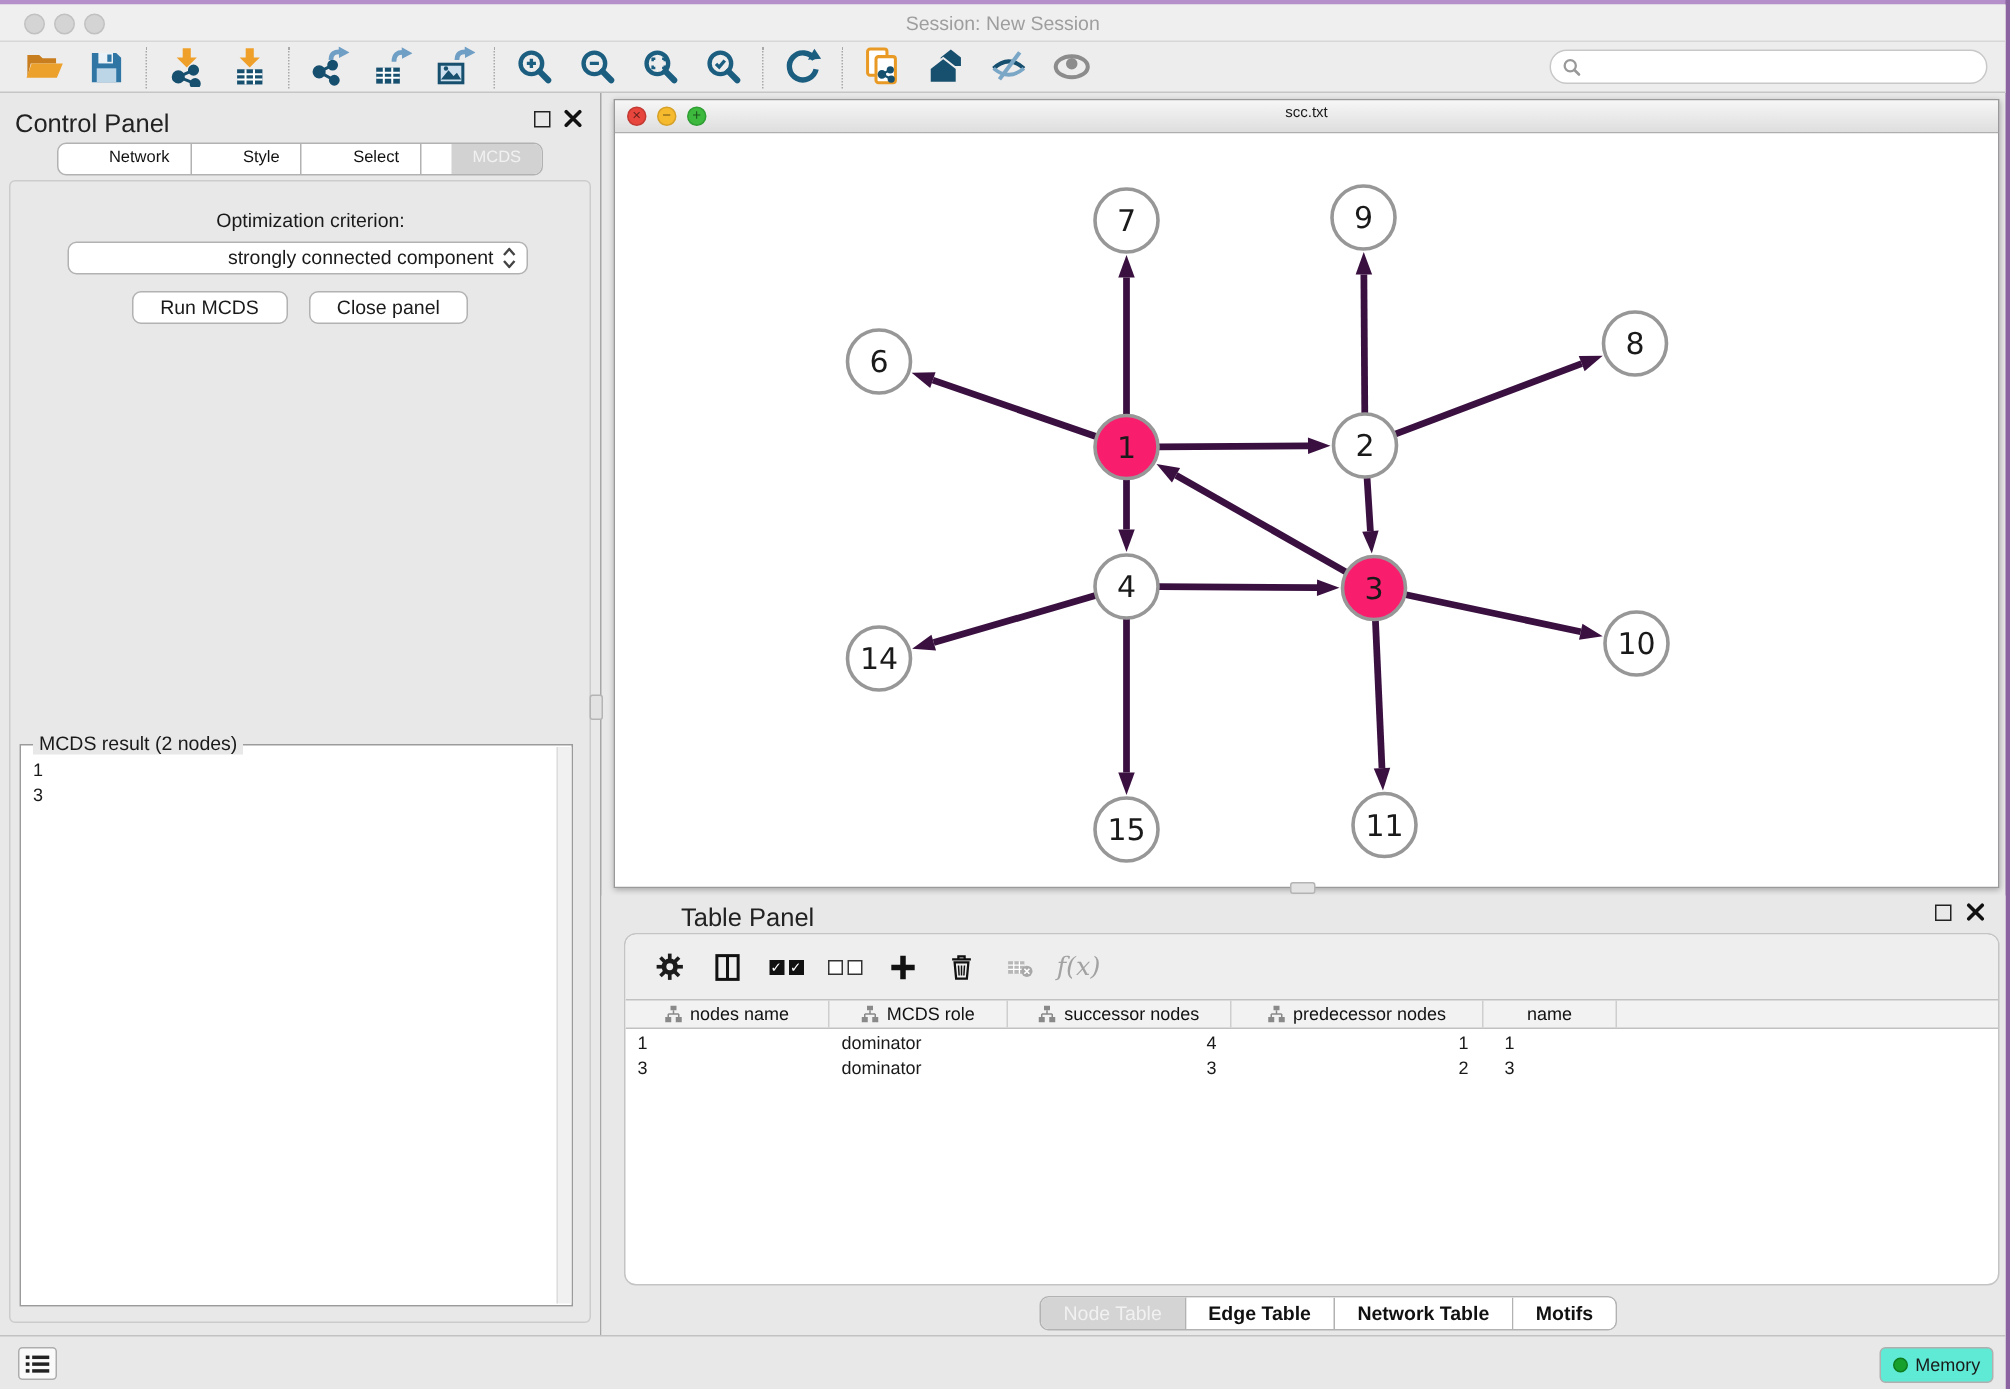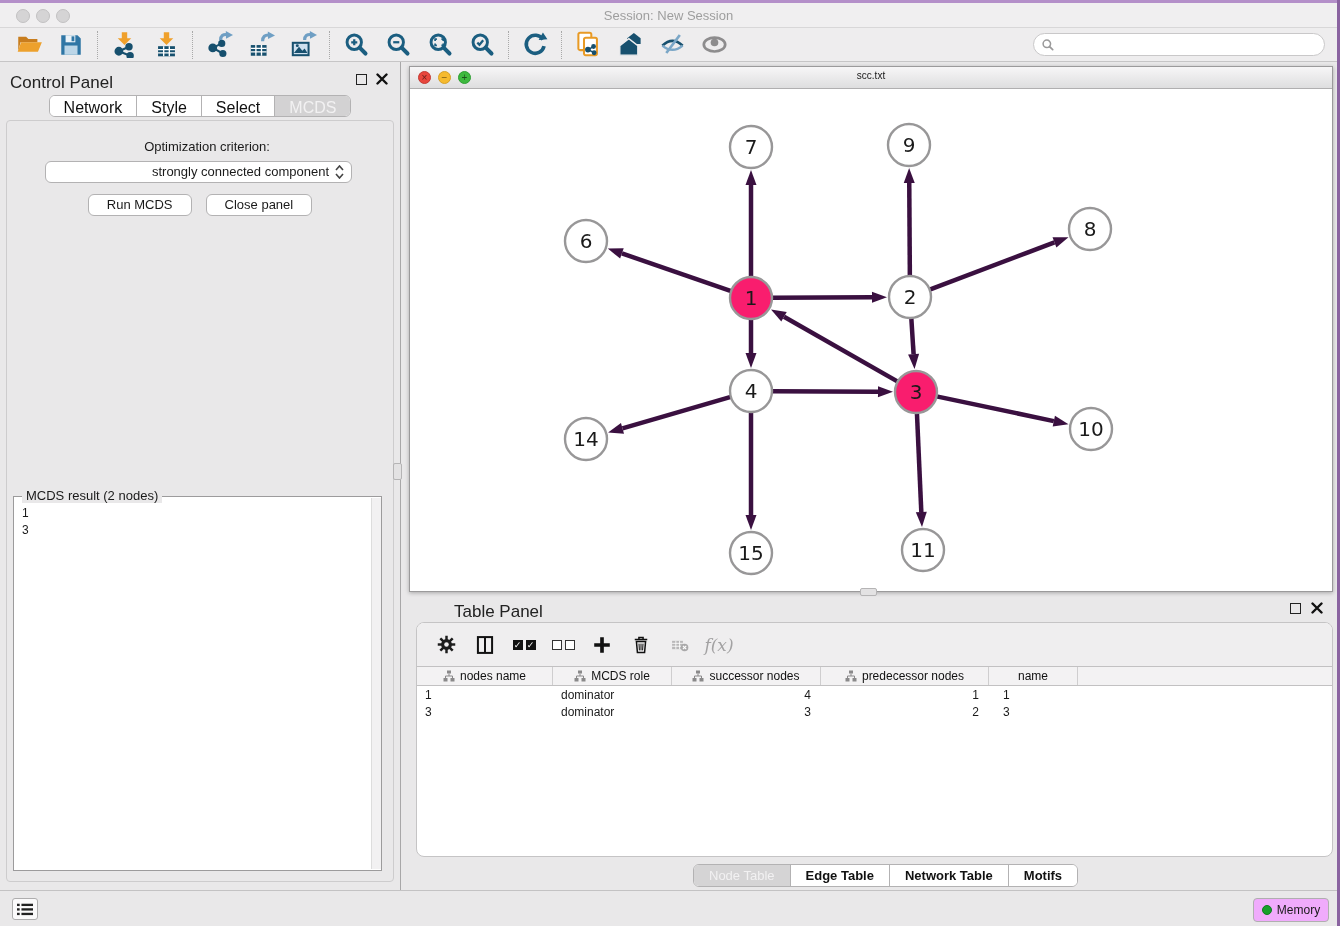--- a/index.html
+++ b/index.html
@@ -24,21 +24,21 @@
 
   
   .control-panel { position:absolute; left:0; top:62px; width:400px; height:828px; background:#e9e8e9; }
   .cp-header { position:relative; height:32px; }
   .panel-title { font-size:17px; color:#222; position:absolute; left:10px; top:11px; }
   .float-btn { position:absolute; top:12px; width:11px; height:11px; border:1.6px solid #222; background:transparent; }
   .close-btn { position:absolute; top:11px; width:12px; height:12px; }
   .close-btn svg { display:block; }
   .cp-tabs { position:absolute; left:0; right:0; top:33px; display:flex; justify-content:center; }
   .tabgroup { display:flex; border:1px solid #b3b2b3; border-radius:6px; overflow:hidden; height:22px; background:#fff; }
-  .tabgroup .tab { font-size:16px; padding:3px 14px 0 14px; background:#fff; color:#111; border-right:1px solid #b3b2b3; }
+  .tabgroup .tab { font-size:11px; padding:3px 14px 0 14px; background:#fff; color:#111; border-right:1px solid #b3b2b3;margin-left:20px; }
   .tabgroup .tab:last-child { border-right:none; }
   .tabgroup .tab.selected { background:#d3d2d3; color:#f2f1f2; }
   .cp-body { position:absolute; left:6px; right:6px; top:58px; bottom:8px; background:#e9e8e9; border:1px solid #cdcccd; border-radius:4px;padding-left:14px; }
   .opt-label { text-align:center; font-size:13px; margin-top:18px; }
   .dropdown { position:absolute; left:38px; right:41px; top:40px; height:22px; background:#fff; border:1px solid #b3b2b3; border-radius:6px; font-size:13px; padding:2px 22px 0 10px;text-align:right; }
   .dd-stepper { position:absolute; right:7px; top:3px; display:flex; flex-direction:column; gap:2px; }
   .cp-buttons { position:absolute; left:0; right:0; top:73px; display:flex; justify-content:center; gap:14px; }
   .cp-btn { background:#fff; border:1px solid #b3b2b3; border-radius:6px; height:22px; padding:2px 18px 0 18px; font-size:13px; text-align:center; }
   .result-fieldset { position:absolute; left:6px; right:11px; top:375px; bottom:10px; border:1px solid #9c9b9c; background:#fff; }
   .result-legend { position:absolute; left:8px; top:-9px; background:#e9e8e9; padding:0 4px; font-size:13px; }
@@ -82,21 +82,21 @@
   .td.r { padding-right:10px; text-align:right; }
   .td.l2 { padding-left:14px; text-align:left; }
   .tp-tabs { position:absolute; left:292px; top:267px; display:flex; border:1px solid #b3b2b3; border-radius:6px; overflow:hidden; height:23px; background:#fff; }
   .tp-tabs .tab { font-size:13px; font-weight:600; padding:3px 15px 0 15px; background:#fff; color:#111; border-right:1px solid #b3b2b3; }
   .tp-tabs .tab:last-child { border-right:none; }
   .tp-tabs .tab.selected { background:#d5d4d5; color:#f2f1f2; font-weight:400; }
 
   
   .statusbar { position:absolute; left:0; top:890px; width:1337px; height:36px; background:#e9e8e9; border-top:1px solid #c3c2c3; }
   .list-btn { position:absolute; left:12px; top:7px; width:26px; height:22px; background:#fbfafb; border:1px solid #aeadae; border-radius:3px; display:flex; align-items:center; justify-content:center; }
-  .memory-btn { position:absolute; right:8px; top:7px; width:76px; height:24px; background:#f0abfc; border:1px solid #b0afb0; border-radius:4px; display:flex; align-items:center; justify-content:center; gap:5px; font-size:12px; }
+  .memory-btn { position:absolute; right:8px; top:7px; width:76px; height:24px; background:#5eead4; border:1px solid #b0afb0; border-radius:4px; display:flex; align-items:center; justify-content:center; gap:5px; font-size:12px; }
   .mem-dot { width:10px; height:10px; border-radius:50%; background:#17a02c; border:1px solid #0e7d20; }
 </style>
 </head>
 <body>
 
 <div class="purple-top"></div>
 <div class="purple-right"></div>
 
 <div class="titlebar">
   <span class="tl-dot" style="left:16px"></span>

